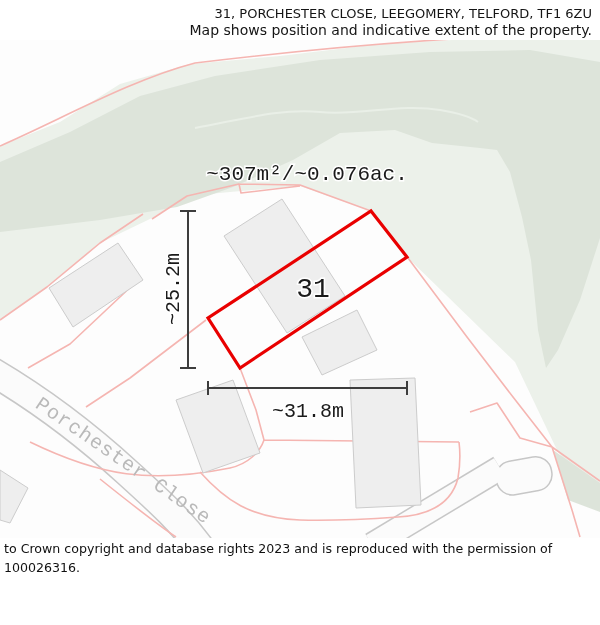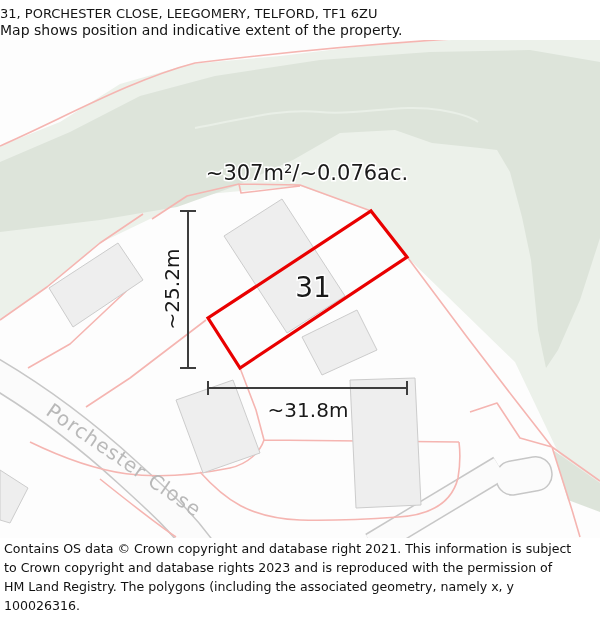--- a/index.html
+++ b/index.html
@@ -1,20 +1,20 @@
 <!DOCTYPE html>
 <html style="--plot_outline: #e90000; --boundary_pink: #f5b5b1; --green_light: #ecf1ea; --green_dark: #dde4da; --building_fill: #eeeeee; --building_stroke: #cccccc; --road_casing: #c7c7c7; --road_fill: #fbfbfb; --dimension_line: #3d3d3d; --street_text: #b9b9b9; --map_background: #fdfdfd;"><head>
 <meta charset="utf-8">
 <style>
   html,body{margin:0;padding:0;width:600px;height:625px;background:#ffffff;overflow:hidden;
             font-family:"DejaVu Sans", sans-serif;}
-  .header{width:592px;height:40px;text-align:left;}
+  .header{width:592px;height:40px;text-align:right;}
   .header .title{font-size:13px;color:#151515;margin-top:6px;line-height:16px;}
   .header .subtitle{font-size:14px;color:#151515;line-height:16px;}
-  .map-wrap{position:absolute;top:40px;left:0;width:600px;height:498px;}
+  .map-wrap{position:absolute;top:40px;left:0;width:600px;height:498px;font-family:Liberation Mono, monospace;}
   svg{display:block;}
   .map-bg{fill:var(--map_background);}
   .green-light{fill:var(--green_light);}
   .green-dark{fill:var(--green_dark);}
   .squiggle{fill:none;stroke:#e9efe7;stroke-width:2;}
   .road-casing{fill:none;stroke:var(--road_casing);stroke-width:30;}
   .road-fill{fill:none;stroke:var(--road_fill);stroke-width:27;}
   .corridor-casing{fill:none;stroke:var(--road_casing);stroke-width:26;}
   .corridor-fill{fill:none;stroke:var(--road_fill);stroke-width:23;}
   .bulb{fill:var(--road_fill);stroke:var(--road_casing);stroke-width:1.5;}
@@ -100,17 +100,15 @@
 
   <text class="map-label area-label" x="307" y="180" text-anchor="middle">~307m²/~0.076ac.</text>
   <text class="map-label plot-number" x="313" y="297" text-anchor="middle">31</text>
   <text class="map-label dim-label" x="308" y="417" text-anchor="middle">~31.8m</text>
   <text class="map-label dim-label" x="179" y="289" text-anchor="middle" transform="rotate(-90 179 289)">~25.2m</text>
   <text class="street-label" x="124" y="467" text-anchor="middle" transform="rotate(34.5 124 460)">Porchester Close</text>
 </svg>
 </div>
 
 <div class="footer">
-  <div>Contains OS data © Crown copyright and database right 2021. This information is subject</div>
   <div>to Crown copyright and database rights 2023 and is reproduced with the permission of</div>
-  <div>HM Land Registry. The polygons (including the associated geometry, namely x, y</div>
   <div>100026316.</div>
 </div>
 
 </body></html>

